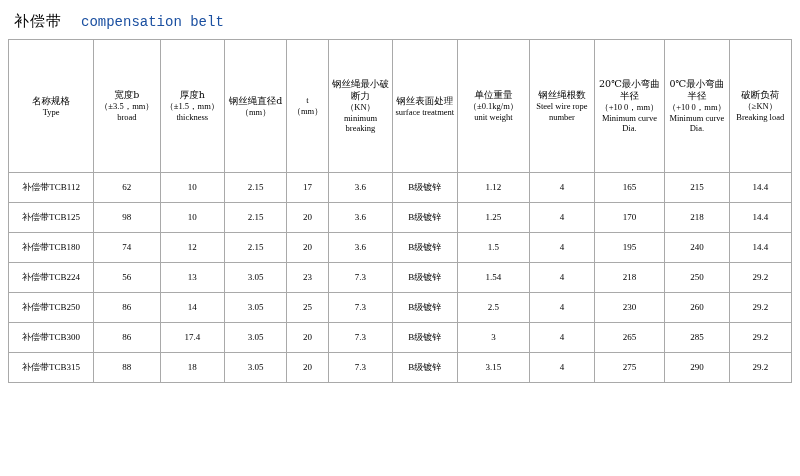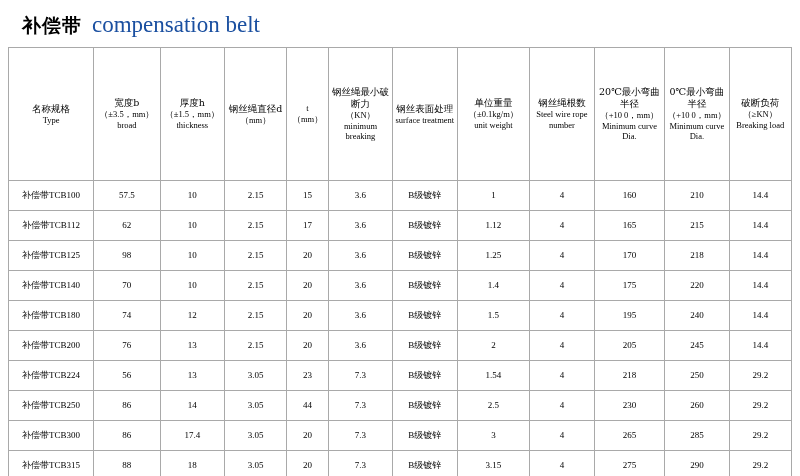--- a/index.html
+++ b/index.html
@@ -21,31 +21,31 @@
     box-sizing: border-box;
     padding: 10px 8px 0 8px;
   }
   .title-bar {
     display: flex;
     align-items: baseline;
     gap: 10px;
     padding: 2px 0 8px 6px;
   }
   .title-cn {
-    font-size: 19px;
-    font-weight: bold;
+    font-size: 15px;
+    font-weight: normal;
     letter-spacing: 1px;
     color: #000;
     font-family: "DejaVu Serif", "Liberation Serif", serif;
-    margin-left: 8px;
   }
   .title-en {
-    font-size: 23px;
+    font-size: 14px;
     color: #1a4fa0;
-    font-family: Liberation Serif, serif;
+    font-family: Liberation Mono, monospace;
+    margin-left: 9px;
   }
   table.spec {
     border-collapse: collapse;
     width: 784px;
     margin: 0 auto;
     table-layout: fixed;
   }
   table.spec th, table.spec td {
     border: 1px solid #a9a9a9;
     text-align: center;
@@ -176,34 +176,20 @@
         </th>
         <th>
           <span class="hd-line hd-cn">破断负荷</span>
           <span class="hd-line hd-sub">（≥KN）</span>
           <span class="hd-line hd-en">Breaking load</span>
         </th>
       </tr>
     </thead>
     <tbody>
       <tr>
-        <td class="name">补偿带TCB100</td>
-        <td>57.5</td>
-        <td>10</td>
-        <td>2.15</td>
-        <td>15</td>
-        <td>3.6</td>
-        <td class="cn-cell">B级镀锌</td>
-        <td>1</td>
-        <td>4</td>
-        <td>160</td>
-        <td>210</td>
-        <td>14.4</td>
-      </tr>
-      <tr>
         <td class="name">补偿带TCB112</td>
         <td>62</td>
         <td>10</td>
         <td>2.15</td>
         <td>17</td>
         <td>3.6</td>
         <td class="cn-cell">B级镀锌</td>
         <td>1.12</td>
         <td>4</td>
         <td>165</td>
@@ -218,81 +204,53 @@
         <td>20</td>
         <td>3.6</td>
         <td class="cn-cell">B级镀锌</td>
         <td>1.25</td>
         <td>4</td>
         <td>170</td>
         <td>218</td>
         <td>14.4</td>
       </tr>
       <tr>
-        <td class="name">补偿带TCB140</td>
-        <td>70</td>
-        <td>10</td>
-        <td>2.15</td>
-        <td>20</td>
-        <td>3.6</td>
-        <td class="cn-cell">B级镀锌</td>
-        <td>1.4</td>
-        <td>4</td>
-        <td>175</td>
-        <td>220</td>
-        <td>14.4</td>
-      </tr>
-      <tr>
         <td class="name">补偿带TCB180</td>
         <td>74</td>
         <td>12</td>
         <td>2.15</td>
         <td>20</td>
         <td>3.6</td>
         <td class="cn-cell">B级镀锌</td>
         <td>1.5</td>
         <td>4</td>
         <td>195</td>
         <td>240</td>
         <td>14.4</td>
       </tr>
       <tr>
-        <td class="name">补偿带TCB200</td>
-        <td>76</td>
-        <td>13</td>
-        <td>2.15</td>
-        <td>20</td>
-        <td>3.6</td>
-        <td class="cn-cell">B级镀锌</td>
-        <td>2</td>
-        <td>4</td>
-        <td>205</td>
-        <td>245</td>
-        <td>14.4</td>
-      </tr>
-      <tr>
         <td class="name">补偿带TCB224</td>
         <td>56</td>
         <td>13</td>
         <td>3.05</td>
         <td>23</td>
         <td>7.3</td>
         <td class="cn-cell">B级镀锌</td>
         <td>1.54</td>
         <td>4</td>
         <td>218</td>
         <td>250</td>
         <td>29.2</td>
       </tr>
       <tr>
         <td class="name">补偿带TCB250</td>
         <td>86</td>
         <td>14</td>
         <td>3.05</td>
-        <td>44</td>
+        <td>25</td>
         <td>7.3</td>
         <td class="cn-cell">B级镀锌</td>
         <td>2.5</td>
         <td>4</td>
         <td>230</td>
         <td>260</td>
         <td>29.2</td>
       </tr>
       <tr>
         <td class="name">补偿带TCB300</td>

